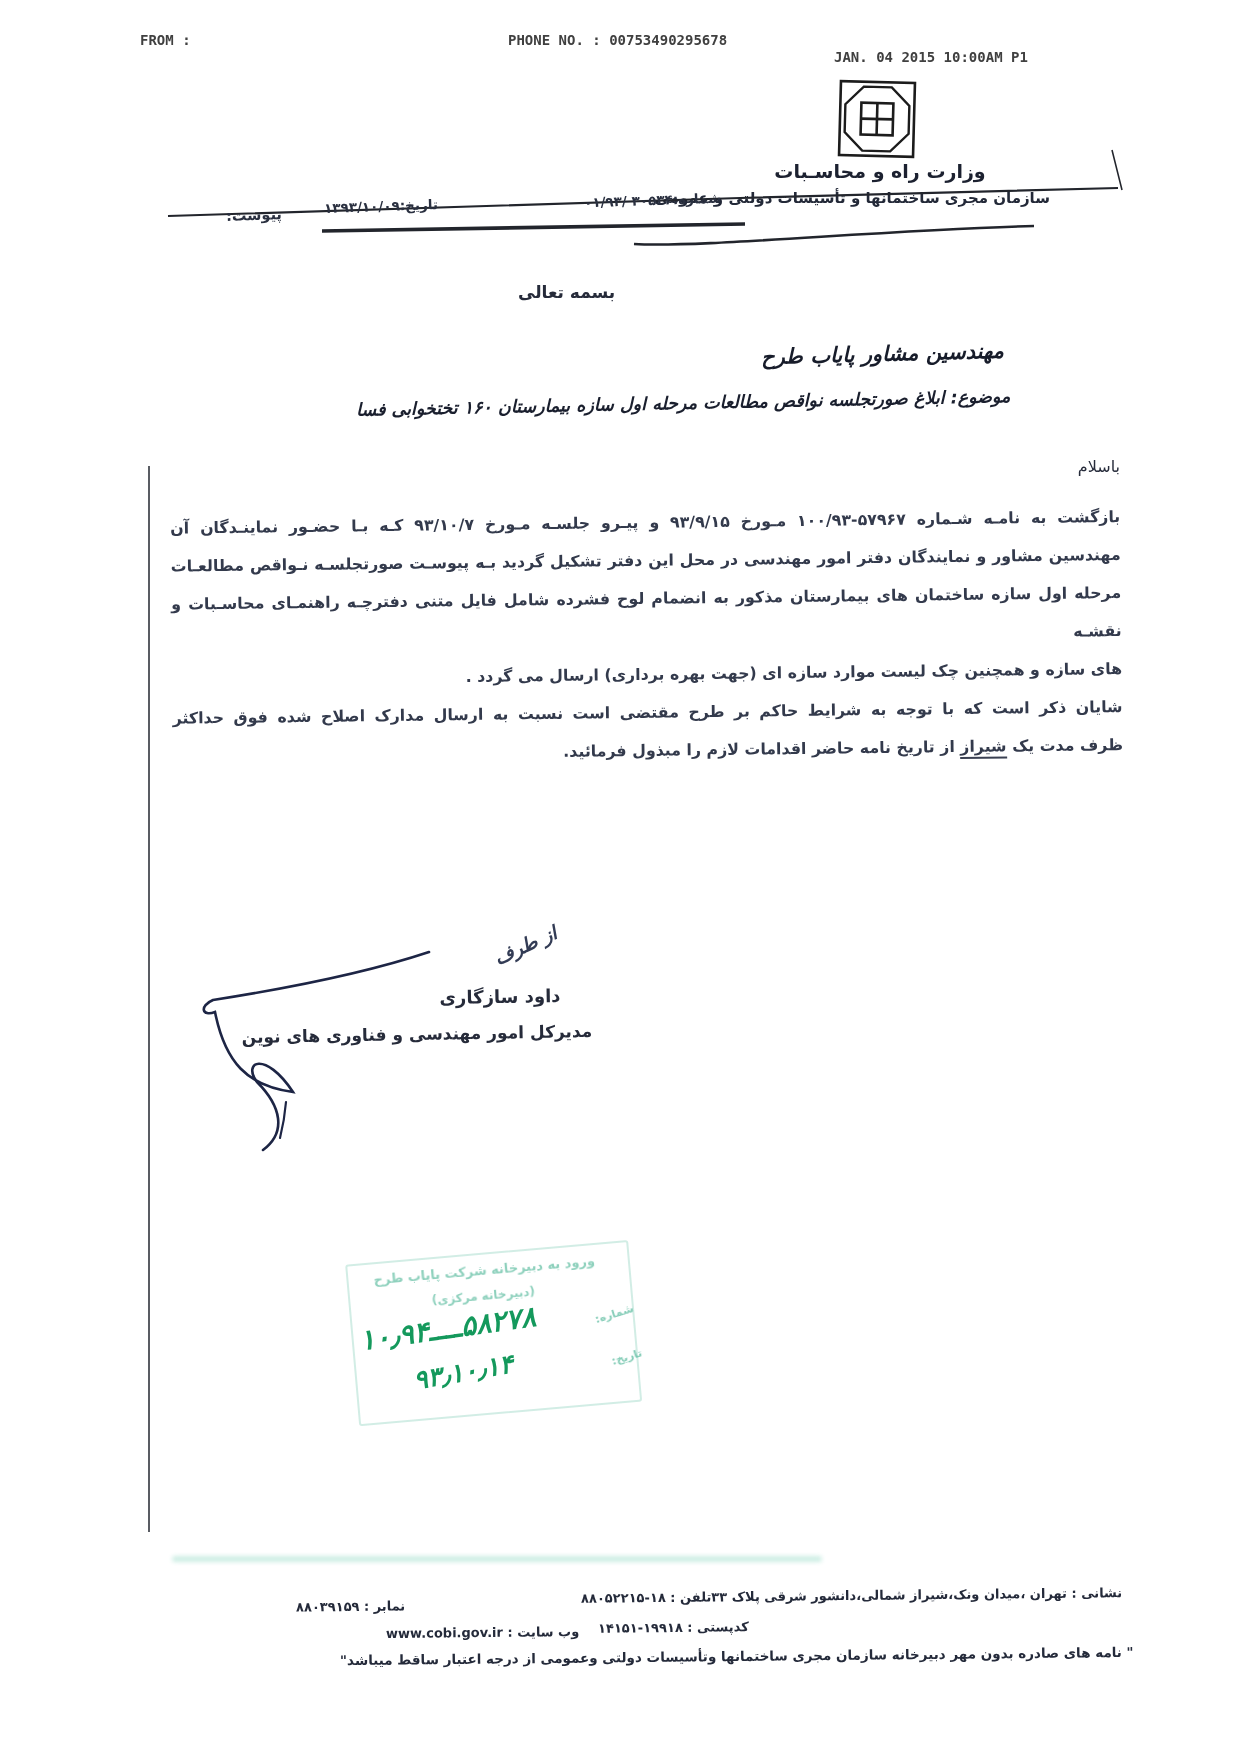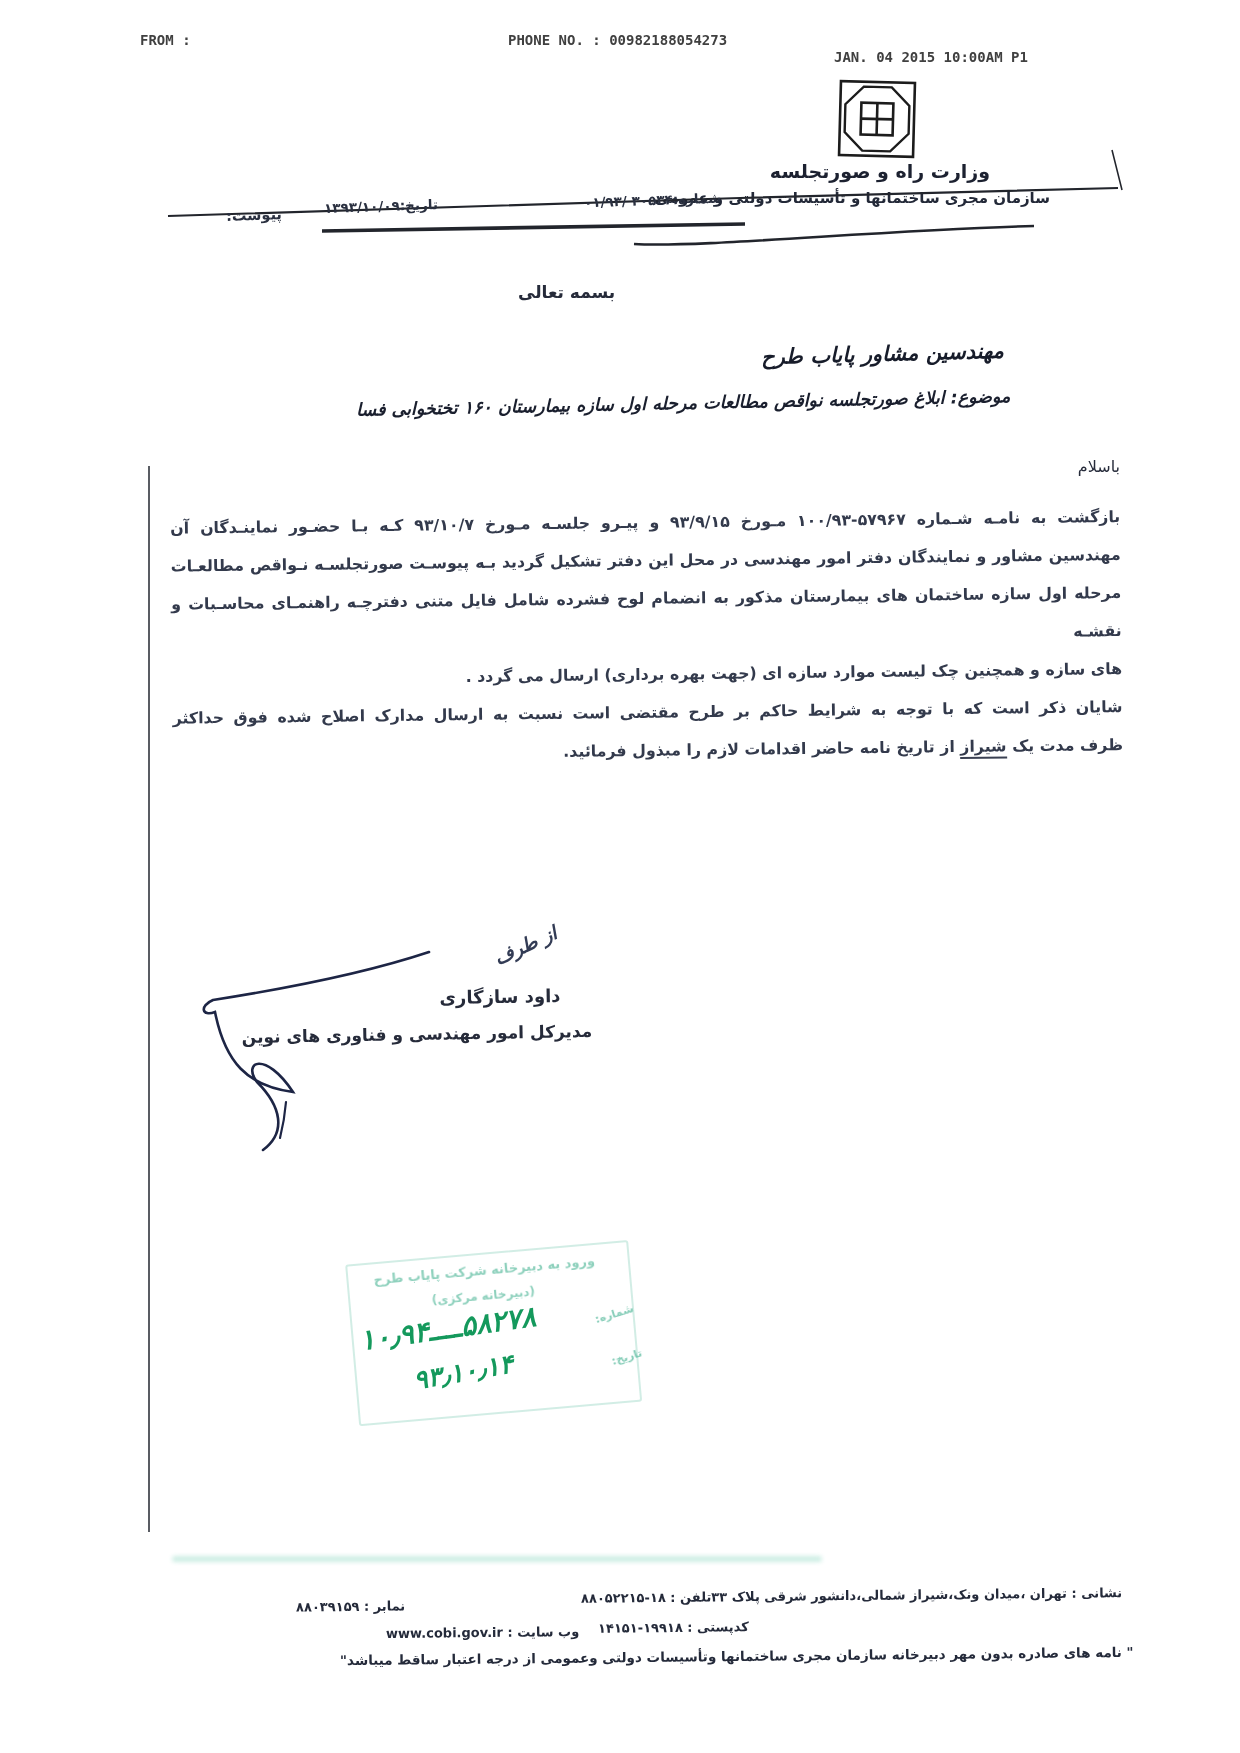--- a/index.html
+++ b/index.html
@@ -34,34 +34,34 @@
   .sig-ink{stroke:#1d2545;fill:none;stroke-linecap:round;}
   .green-smear{position:absolute;left:172px;top:1556px;width:650px;height:6px;background:#4fc2a0;opacity:.28;filter:blur(2px);border-radius:3px;}
   .vline{position:absolute;left:148px;top:466px;width:2px;height:1066px;background:#3c3f48;opacity:.85;}
 </style>
 </head>
 <body>
 
 <div class="page">
 
   <div class="abs fax" style="left:140px;top:32px;">FROM :</div>
-  <div class="abs fax" style="left:508px;top:32px;">PHONE NO. : 00982188054273</div>
+  <div class="abs fax" style="left:508px;top:32px;">PHONE NO. : 00753490295678</div>
   <div class="abs fax" style="left:834px;top:32px;margin-top:17px;">JAN. 04 2015 10:00AM P1</div>
 
   <svg class="abs" style="left:836px;top:74px;" width="82" height="90" viewBox="0 0 82 90">
     <g transform="rotate(1.5 41 45)">
       <rect x="4" y="8" width="74" height="74" stroke="#1c1c1c" stroke-width="2.6" fill="none"></rect>
       <polygon points="27,13 55,13 73,31 73,59 55,77 27,77 9,59 9,31" stroke="#1c1c1c" stroke-width="2.4" fill="none"></polygon>
       <rect x="25" y="29" width="32" height="32" stroke="#1c1c1c" stroke-width="2.6" fill="none"></rect>
       <line x1="41" y1="29" x2="41" y2="61" stroke="#1c1c1c" stroke-width="2.6"></line>
       <line x1="25" y1="45" x2="57" y2="45" stroke="#1c1c1c" stroke-width="2.6"></line>
     </g>
   </svg>
 
-  <div class="abs fa ministry" style="left:758px;top:160px;width:244px;">وزارت راه و صورتجلسه</div>
+  <div class="abs fa ministry" style="left:758px;top:160px;width:244px;">وزارت راه و محاسـبات</div>
   <div class="abs fa org" style="left:690px;top:189px;width:360px;">سازمان مجری ساختمانها و تأسیسات دولتی و عمومی</div>
 
   <svg class="abs" style="left:0;top:0;" width="1240" height="270">
     <path class="rule-ink" d="M168,216 L740,198 L1118,188" stroke-width="2.2"></path>
     <path class="rule-ink" d="M1112,150 L1122,190" stroke-width="1.6"></path>
     <path class="rule-ink" d="M322,231 L745,224" stroke-width="3.6"></path>
     <path class="rule-ink" d="M634,244 C700,248 880,230 1034,226" stroke-width="2.6"></path>
   </svg>
   <div class="vline"></div>
 

